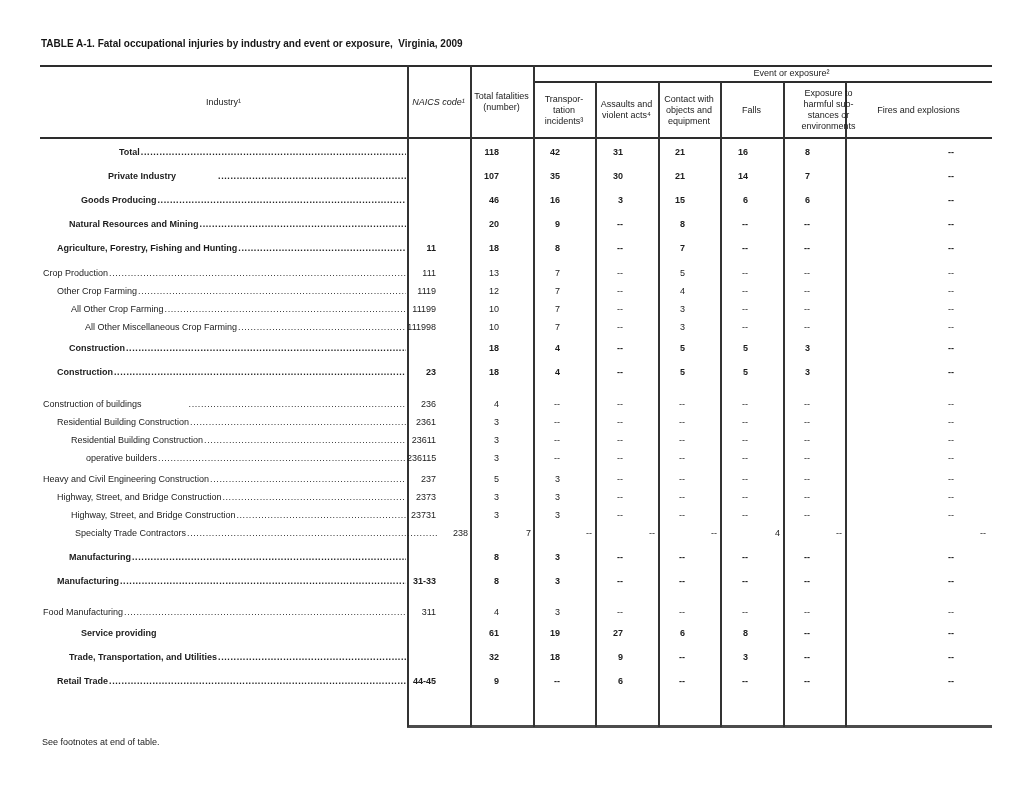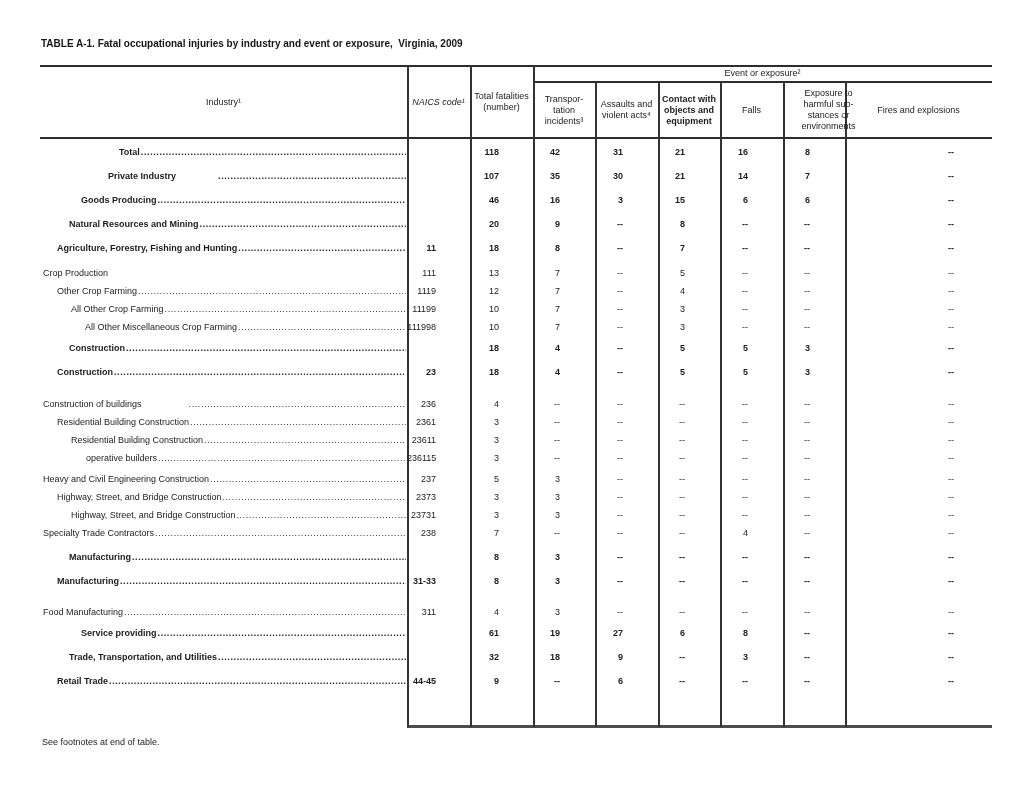--- a/index.html
+++ b/index.html
@@ -23,24 +23,24 @@
   .v1 { left:367px; top:0; } .v2 { left:430px; top:0; } .v3 { left:493px; top:0; }
   .v4 { left:555px; top:17px; } .v5 { left:618px; top:17px; } .v6 { left:680px; top:17px; }
   .v7 { left:743px; top:17px; } .v8 { left:805px; top:17px; }
 
   
   .hcell { position:absolute; display:flex; align-items:center; justify-content:center; text-align:center;
            white-space:pre-line; line-height:11px; color:#1c1c1c; }
   .h-ind   { left:0;   top:2px;  width:367px; height:70px; }
   .h-naics { left:367px; top:2px; width:63px; height:70px;font-style:italic; }
   .h-total { left:430px; top:2px; width:63px; height:70px; }
-  .h-event { left:493px; top:1px; width:459px; height:15px; }
+  .h-event { left:522px; top:1px; width:459px; height:15px; }
   .h-e1 { left:493px; top:18px; width:62px; height:54px; }
   .h-e2 { left:555px; top:18px; width:63px; height:54px; }
-  .h-e3 { left:618px; top:18px; width:62px; height:54px;font-weight:bold; }
+  .h-e3 { left:618px; top:18px; width:62px; height:54px; }
   .h-e4 { left:680px; top:18px; width:63px; height:54px; }
   .h-e5 { left:743px; top:18px; width:62px; height:54px;padding-left:29px; }
   .h-e6 { left:805px; top:18px; width:147px; height:54px; }
 
   
   .tbody { position:absolute; top:75px; left:0; width:952px; }
   .trow { display:flex; height:18px; line-height:18px; }
   .trow.bold { height:24px; line-height:24px; font-weight:bold; }
   .gap-a { margin-top:4px; } .gap-b { margin-top:11px; } .gap-c { margin-top:3px; } .gap-d { margin-top:10px; }
 
@@ -165,21 +165,21 @@
     <div class="cell c-naics">11</div>
     <div class="cell c-total val">18</div>
     <div class="cell c-e1 val">8</div>
     <div class="cell c-e2 val">--</div>
     <div class="cell c-e3 val">7</div>
     <div class="cell c-e4 val">--</div>
     <div class="cell c-e5 val">--</div>
     <div class="cell c-fires val">--</div>
   </div>
         <div class="trow gap-a">
-    <div class="cell c-ind" style="padding-left: 3px; flex-direction: column;">
+    <div class="cell c-ind" style="padding-left: 3px;">
       <span class="lbl">Crop Production</span>
       <span class="dots"></span>
     </div>
     <div class="cell c-naics">111</div>
     <div class="cell c-total val">13</div>
     <div class="cell c-e1 val">7</div>
     <div class="cell c-e2 val">--</div>
     <div class="cell c-e3 val">5</div>
     <div class="cell c-e4 val">--</div>
     <div class="cell c-e5 val">--</div>
@@ -347,21 +347,21 @@
     <div class="cell c-naics">23731</div>
     <div class="cell c-total val">3</div>
     <div class="cell c-e1 val">3</div>
     <div class="cell c-e2 val">--</div>
     <div class="cell c-e3 val">--</div>
     <div class="cell c-e4 val">--</div>
     <div class="cell c-e5 val">--</div>
     <div class="cell c-fires val">--</div>
   </div>
         <div class="trow">
-    <div class="cell c-ind" style="padding-left: 3px;">
+    <div class="cell c-ind" style="padding-left: 3px; margin-left: 32px;">
       <span class="lbl">Specialty Trade Contractors</span>
       <span class="dots"></span>
     </div>
     <div class="cell c-naics">238</div>
     <div class="cell c-total val">7</div>
     <div class="cell c-e1 val">--</div>
     <div class="cell c-e2 val">--</div>
     <div class="cell c-e3 val">--</div>
     <div class="cell c-e4 val">4</div>
     <div class="cell c-e5 val">--</div>
@@ -403,21 +403,21 @@
     <div class="cell c-naics">311</div>
     <div class="cell c-total val">4</div>
     <div class="cell c-e1 val">3</div>
     <div class="cell c-e2 val">--</div>
     <div class="cell c-e3 val">--</div>
     <div class="cell c-e4 val">--</div>
     <div class="cell c-e5 val">--</div>
     <div class="cell c-fires val">--</div>
   </div>
         <div class="trow bold">
-    <div class="cell c-ind" style="padding-left: 41px;">
+    <div class="cell c-ind" style="padding-left: 41px; flex-direction: column;">
       <span class="lbl">Service providing</span>
       <span class="dots"></span>
     </div>
     <div class="cell c-naics"></div>
     <div class="cell c-total val">61</div>
     <div class="cell c-e1 val">19</div>
     <div class="cell c-e2 val">27</div>
     <div class="cell c-e3 val">6</div>
     <div class="cell c-e4 val">8</div>
     <div class="cell c-e5 val">--</div>

